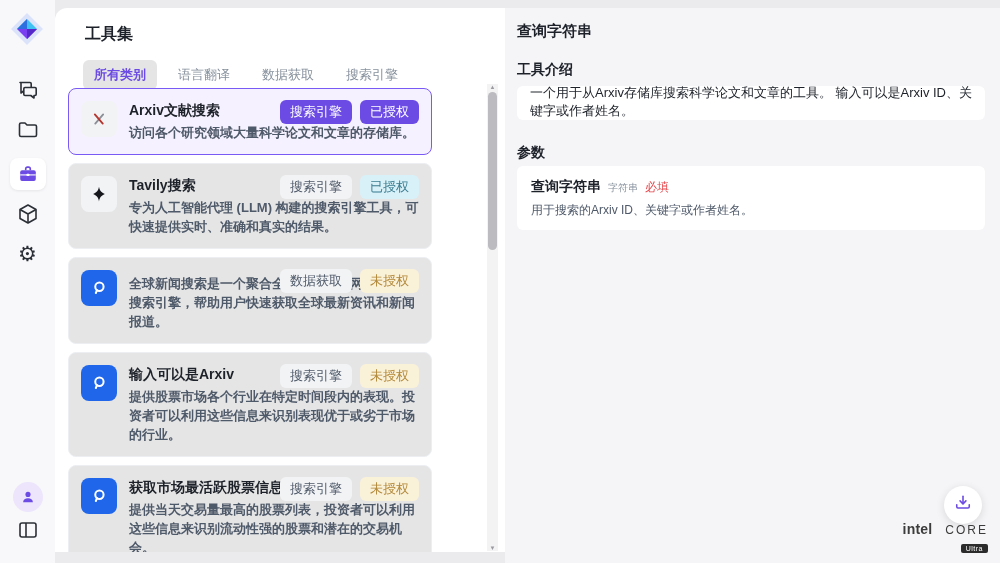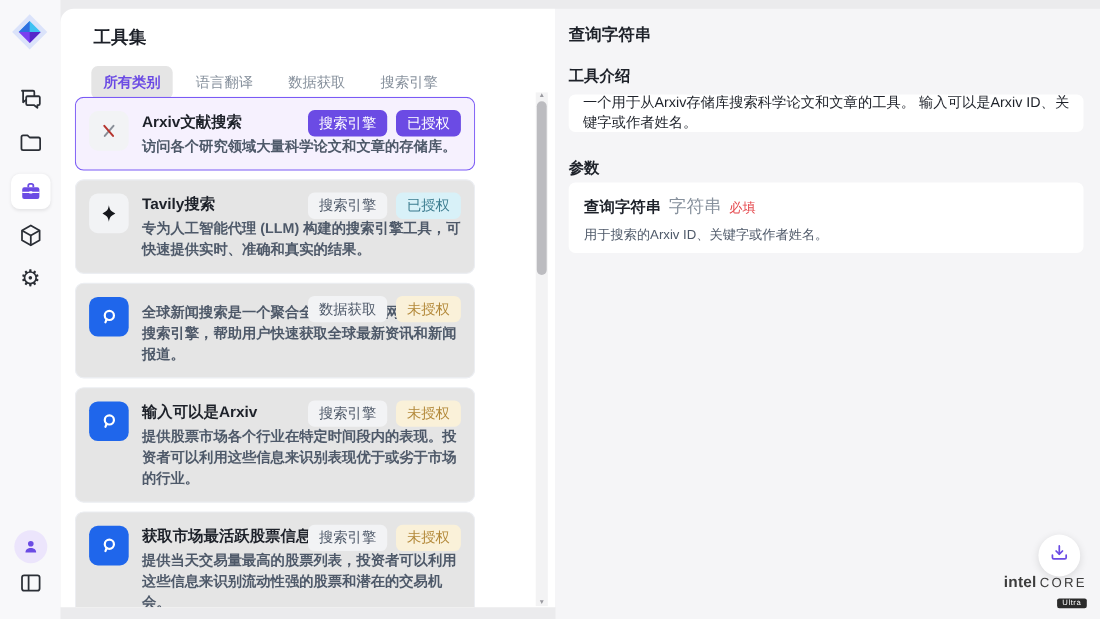--- a/index.html
+++ b/index.html
@@ -51,27 +51,27 @@
 
   
   .detail-panel { position:absolute; left:505px; top:8px; width:495px; height:555px; background:#f5f5f7; }
   .detail-title { position:absolute; left:12px; top:14px; font-size:15px; font-weight:bold; color:#1d2129; }
   .intro-heading { position:absolute; left:12px; top:53px; font-size:14px; font-weight:bold; color:#1d2129; }
   .intro-card { position:absolute; left:12px; top:78px; width:468px; height:34px; background:#fff; border-radius:6px; display:flex; align-items:flex-end; padding:0 13px; font-size:13px; color:#1d2129; }
   .params-heading { position:absolute; left:12px; top:136px; font-size:14px; font-weight:bold; color:#1d2129; }
   .param-card { position:absolute; left:12px; top:158px; width:468px; height:64px; background:#fff; border-radius:6px; padding:12px 14px; }
   .param-line { display:flex; align-items:baseline; gap:7px; }
   .param-name { font-size:14px; font-weight:bold; color:#1d2129; }
-  .param-type { font-size:16px; color:#86909c; }
+  .param-type { font-size:10px; color:#86909c; }
   .param-required { font-size:12px; color:#e5484d; }
   .param-desc { margin-top:6px; font-size:12px; color:#4e5969; }
 
   .fab { position:absolute; right:18px; bottom:39px; width:38px; height:38px; border-radius:50%; background:#ffffff; box-shadow:0 2px 8px rgba(0,0,0,.12); display:flex; align-items:center; justify-content:center; cursor:pointer; }
   .intel { position:absolute; right:12px; bottom:8px; text-align:right; color:#3c3c3c; }
-  .intel-row { display:flex; align-items:baseline; gap:3px; justify-content:flex-end; }
+  .intel-row { display:flex; align-items:baseline; gap:13px; justify-content:flex-end; }
   .intel-word { font-size:14px; font-weight:bold; letter-spacing:.2px; }
   .intel-core { font-size:12px; letter-spacing:2px; text-transform:uppercase; }
   .intel-ultra { display:inline-block; margin-top:1px; background:#2b2b2b; color:#fff; font-size:7px; padding:1px 5px; border-radius:2px; letter-spacing:.5px; }
 </style>
 </head>
 <body>
 
 <div class="app">
 
   <div class="sidebar">

